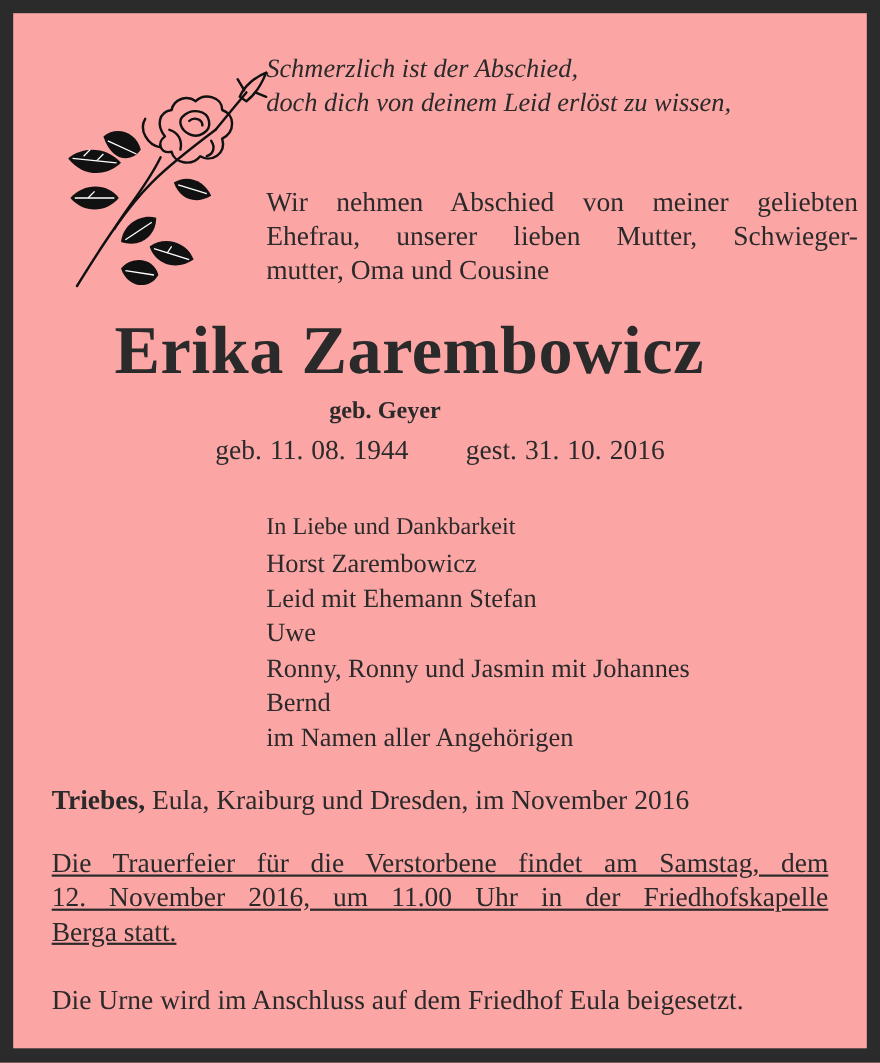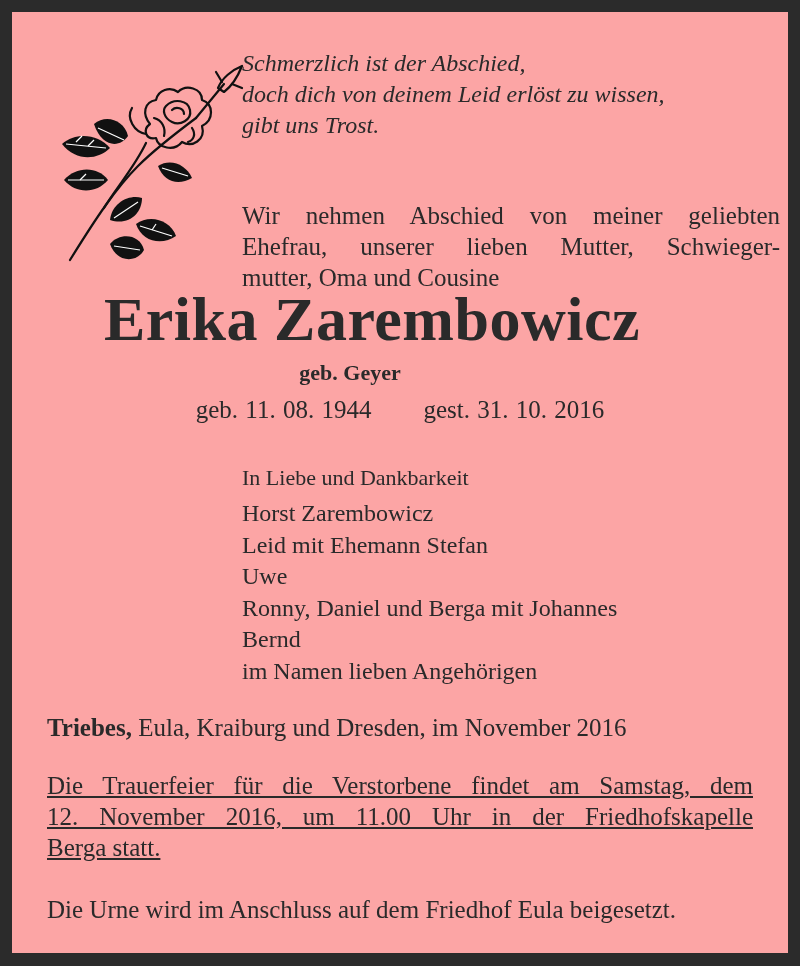--- a/index.html
+++ b/index.html
@@ -1,21 +1,21 @@
 <!DOCTYPE html>
 <html><head>
 <meta charset="utf-8">
 <style>
   html, body { margin: 0; padding: 0; }
   body { width: 800px; height: 966px; background: #2b2b2b; font-family: "Liberation Serif", "DejaVu Serif", serif; color: #2a2a2a; }
   .frame { position: absolute; left: 12px; top: 12px; width: 776px; height: 941px; background: #fca5a5; overflow: hidden; }
   .abs { position: absolute; }
   .rose { left: 34px; top: 36px; width: 200px; height: 230px; }
   .poem { left: 230px; top: 36px; width: 520px; font-style: italic; font-size: 24px; line-height: 31px; }
-  .intro { left: 230px; top: 157px; width: 538px; font-size: 25px; line-height: 31px; text-align: justify; margin-top: 31px; }
+  .intro { left: 230px; top: 157px; width: 538px; font-size: 25px; line-height: 31px; text-align: justify; }
   .intro .line { display: block; text-align: justify; text-align-last: justify; }
   .intro .line.last { text-align-last: left; }
   .name { left: 0; top: 272px; width: 720px; text-align: center; font-weight: bold; font-size: 62px; line-height: 70px; letter-spacing: 0.5px; }
   .maiden { left: 0; top: 347px; width: 676px; text-align: center; font-weight: bold; font-size: 22px; line-height: 28px; }
   .dates { left: 0; top: 382px; width: 776px; text-align: center; font-size: 25px; line-height: 32px; word-spacing: 1px; }
   .dates .gap { display: inline-block; width: 52px; }
   .thanks { left: 230px; top: 452px; font-size: 22px; line-height: 28px; }
   .mourners { left: 230px; top: 486px; font-weight: normal; font-size: 24px; line-height: 31.5px; }
   .mourners div { white-space: nowrap; }
   .place { left: 35px; top: 700px; font-size: 25px; line-height: 32px; }
@@ -69,21 +69,20 @@
       <path d="M68 170 L 92 154"></path>
       <path d="M94 178 L 126 188"></path>
         <path d="M106 182 L 110 176"></path>
       <path d="M68 198 L 94 202"></path>
     </g>
   </svg>
 
   <div class="abs poem">
     <div>Schmerzlich ist der Abschied,</div>
     <div>doch dich von deinem Leid erlöst zu wissen,</div>
-    <div>gibt uns Trost.</div>
   </div>
 
   <div class="abs intro">
     <span class="line">Wir nehmen Abschied von meiner geliebten</span>
     <span class="line">Ehefrau, unserer lieben Mutter, Schwieger-</span>
     <span class="line last">mutter, Oma und Cousine</span>
   </div>
 
   <div class="abs name">Erika Zarembowicz</div>
   <div class="abs maiden">geb. Geyer</div>
@@ -91,23 +90,23 @@
   <div class="abs dates">
     <span>geb. 11. 08. 1944</span><span class="gap"></span><span>gest. 31. 10. 2016</span>
   </div>
 
   <div class="abs thanks">In Liebe und Dankbarkeit</div>
 
   <div class="abs mourners">
     <div>Horst Zarembowicz</div>
     <div>Leid mit Ehemann Stefan</div>
     <div>Uwe</div>
-    <div>Ronny, Daniel und Berga mit Johannes</div>
+    <div>Ronny, Ronny und Jasmin mit Johannes</div>
     <div>Bernd</div>
-    <div>im Namen lieben Angehörigen</div>
+    <div>im Namen aller Angehörigen</div>
   </div>
 
   <div class="abs place">
     <b>Triebes,</b><span> Eula, Kraiburg und Dresden, im November 2016</span>
   </div>
 
   <div class="abs ceremony">
     <span class="line">Die Trauerfeier für die Verstorbene findet am Samstag, dem</span>
     <span class="line">12. November 2016, um 11.00 Uhr in der Friedhofskapelle</span>
     <span class="line last">Berga statt.</span>

